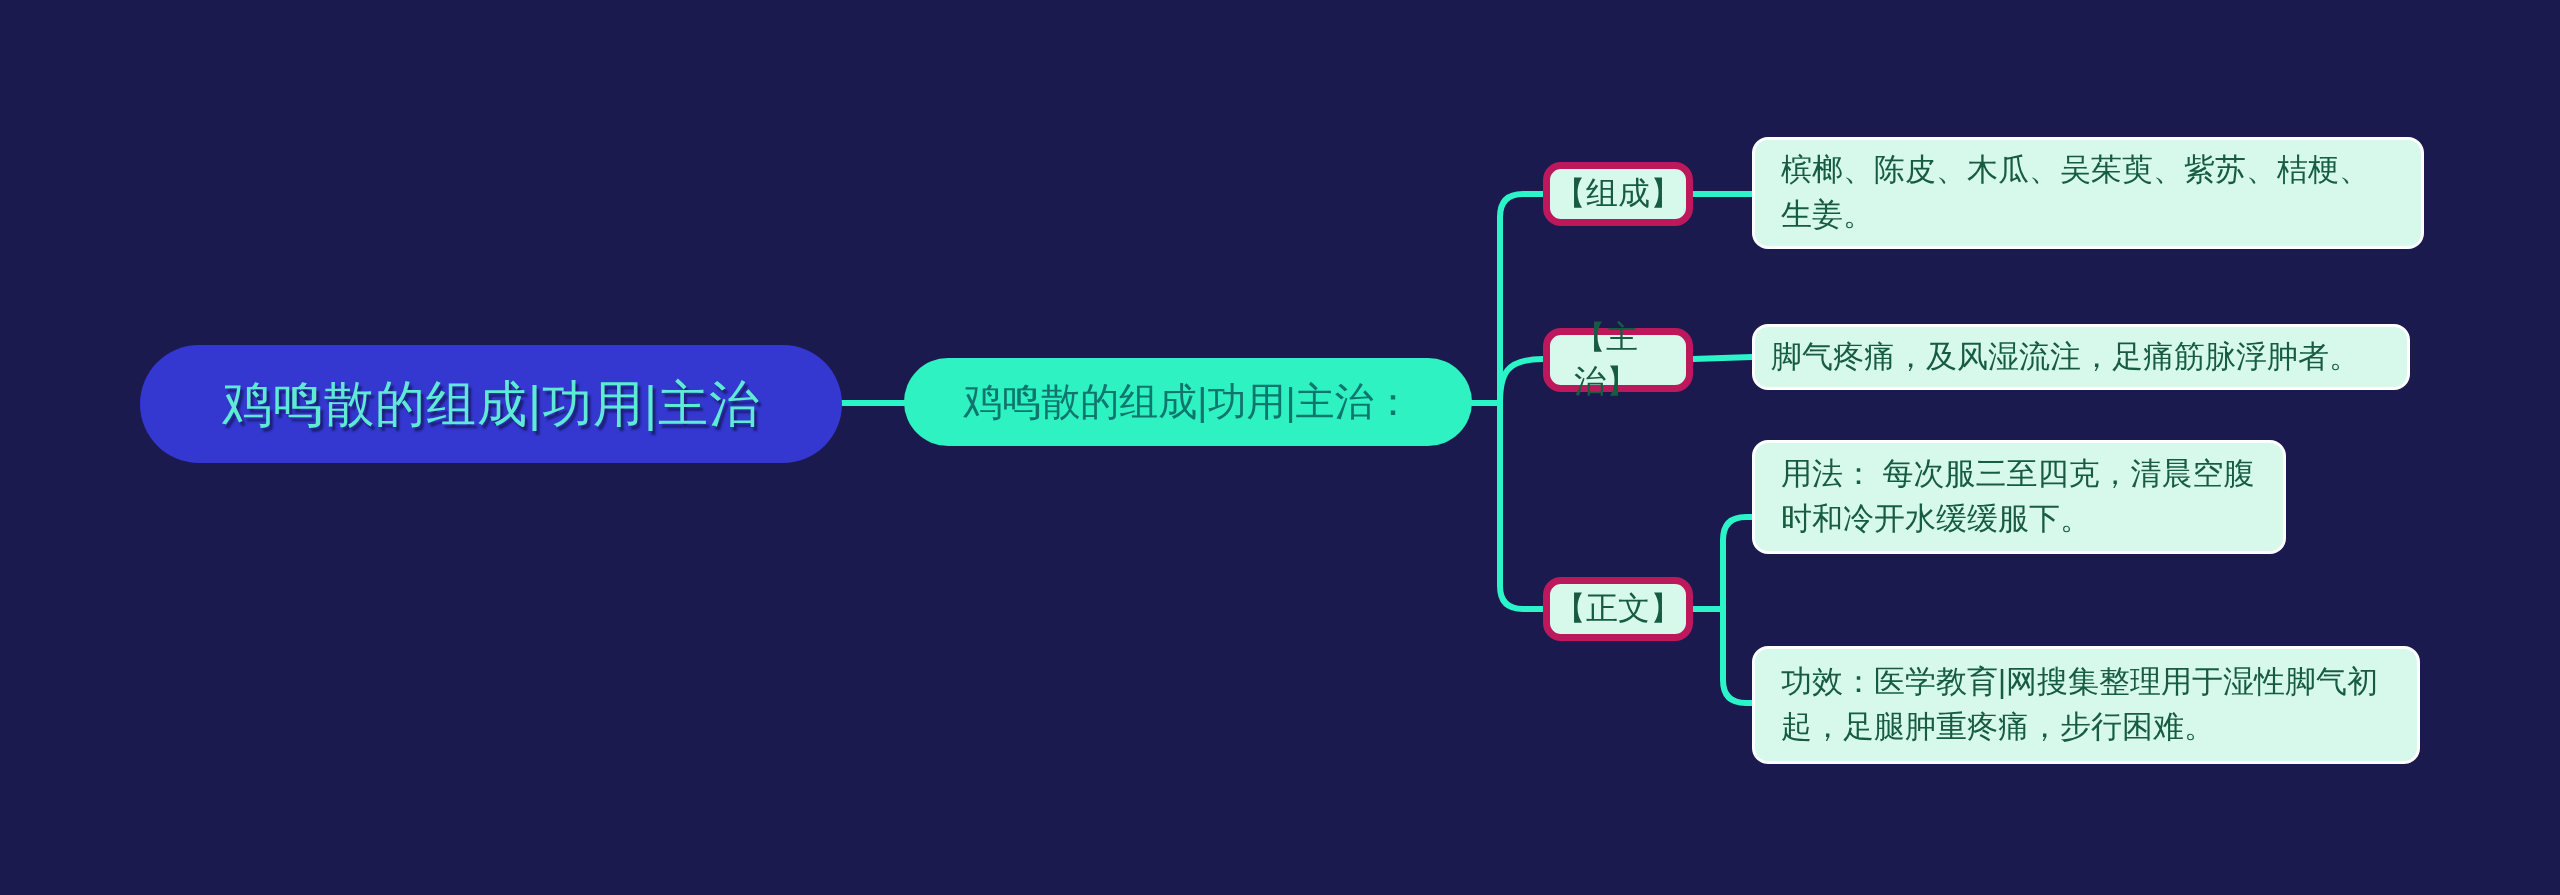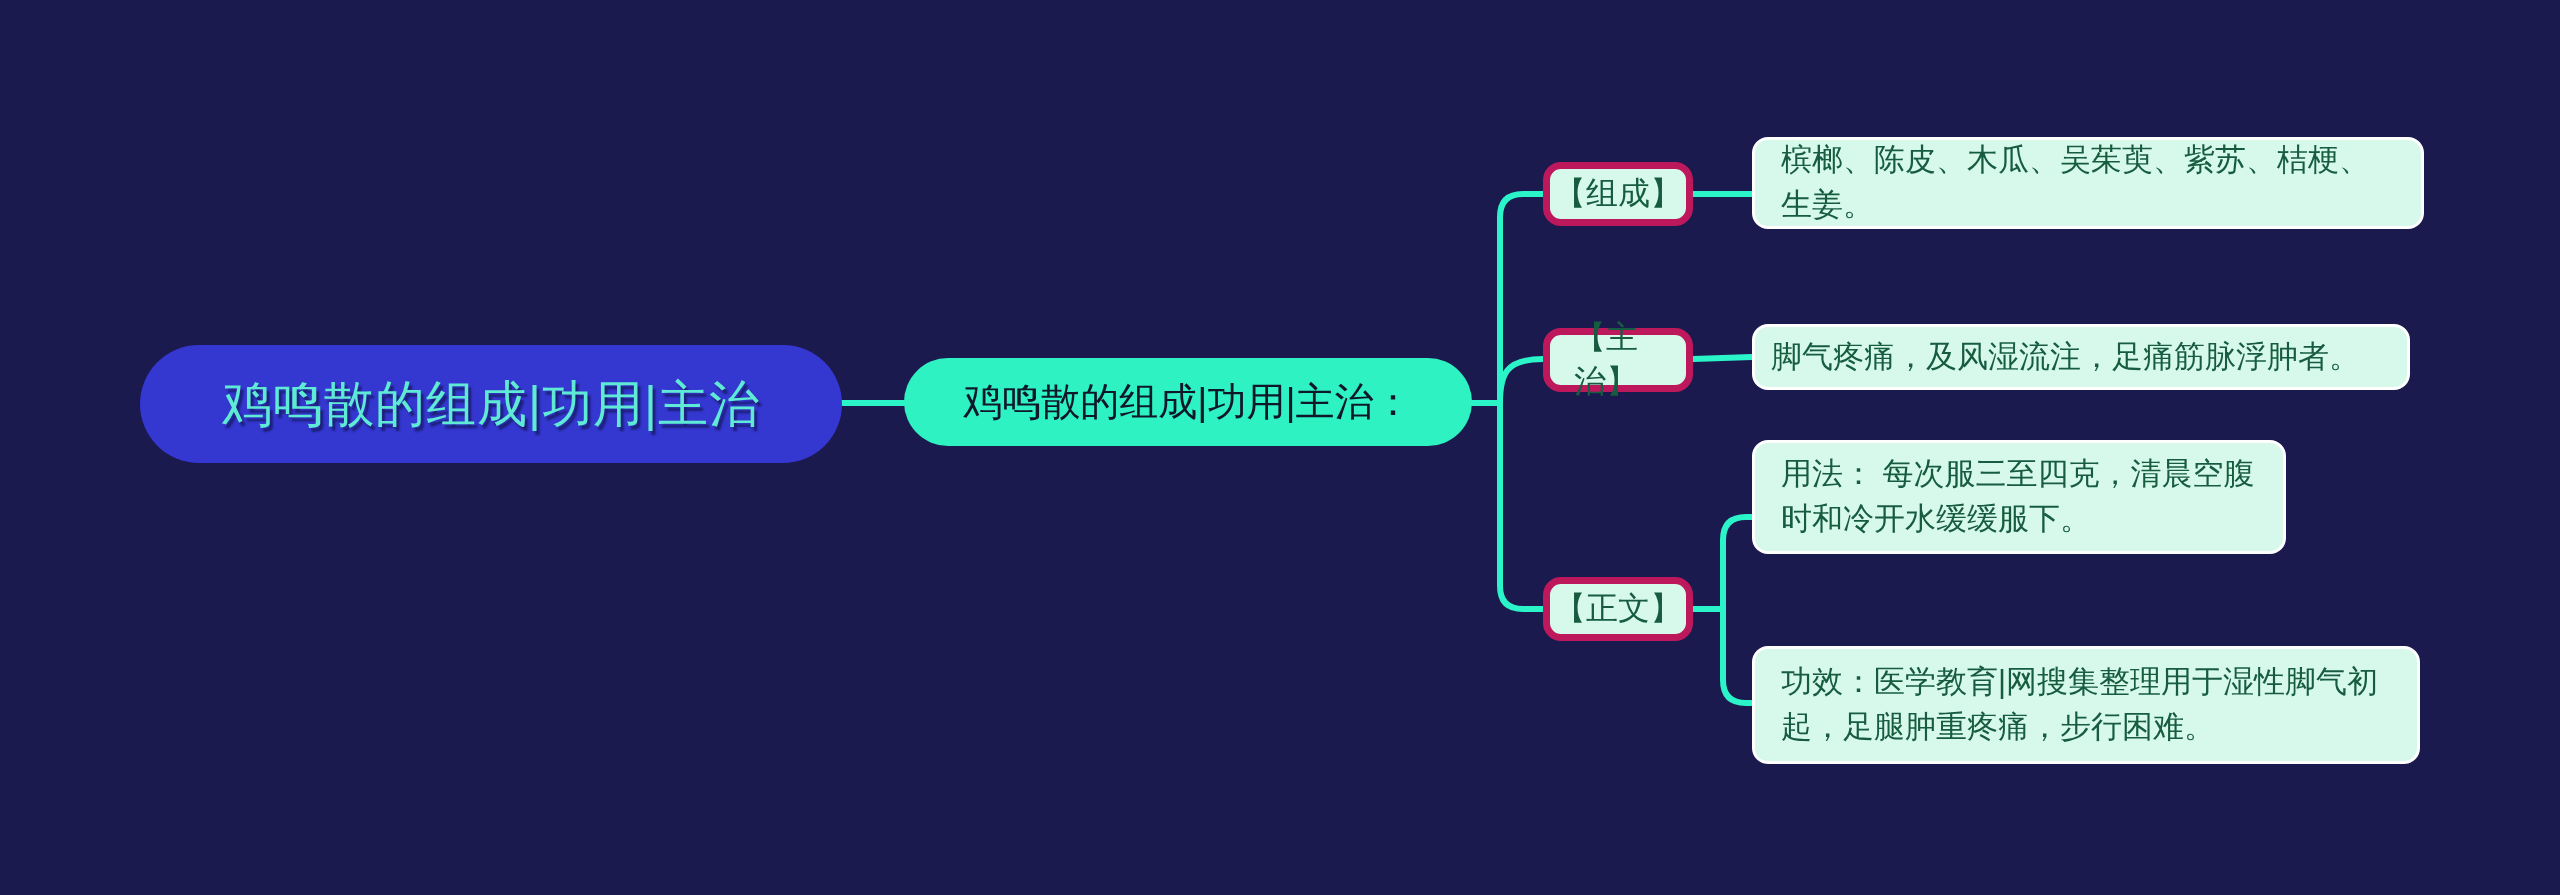--- a/index.html
+++ b/index.html
@@ -39,21 +39,21 @@
     font-size: 50px;
     font-weight: 500;
     letter-spacing: 1px;
     text-shadow: 3px 4px 2px rgba(10, 12, 50, 0.55);
   }
   .topic {
     left: 904px; top: 358px;
     width: 568px; height: 88px;
     background: #2ef2c2;
     border-radius: 44px;
-    color: #0f172a;
+    color: #0f766e;
     font-size: 39px;
     font-weight: 500;
   }
   .branch-label {
     position: absolute;
     left: 1543px;
     width: 150px; height: 64px;
     background: #d6f9ec;
     border: 7px solid #be185d;
     border-radius: 18px;
@@ -76,21 +76,21 @@
     border-radius: 16px;
     box-sizing: border-box;
     display: flex;
     align-items: center;
     color: #175c41;
     font-size: 31px;
     line-height: 1.45;
     padding: 10px 26px;
     text-align: left;
   }
-  .box-zucheng { top: 137px; width: 672px; height: 92px; }
+  .box-zucheng { top: 137px; width: 672px; height: 112px; }
   .box-zhuzhi  { top: 324px; width: 658px; height: 66px; padding-left: 16px; }
   .box-yongfa  { top: 440px; width: 534px; height: 114px; }
   .box-gongxiao{ top: 646px; width: 668px; height: 118px; }
 </style>
 </head>
 <body>
 
 <div class="canvas">
 
   <svg class="connectors" viewBox="0 0 2560 895" xmlns="http://www.w3.org/2000/svg">

